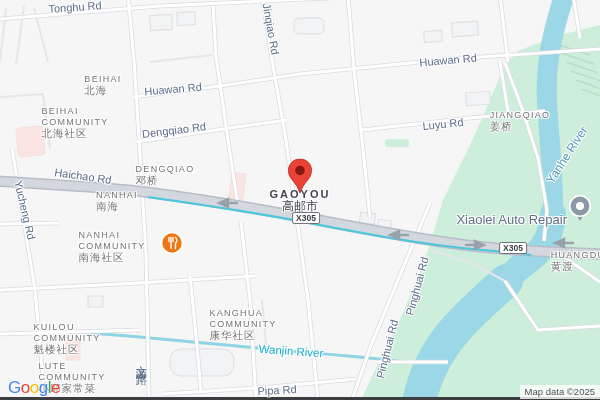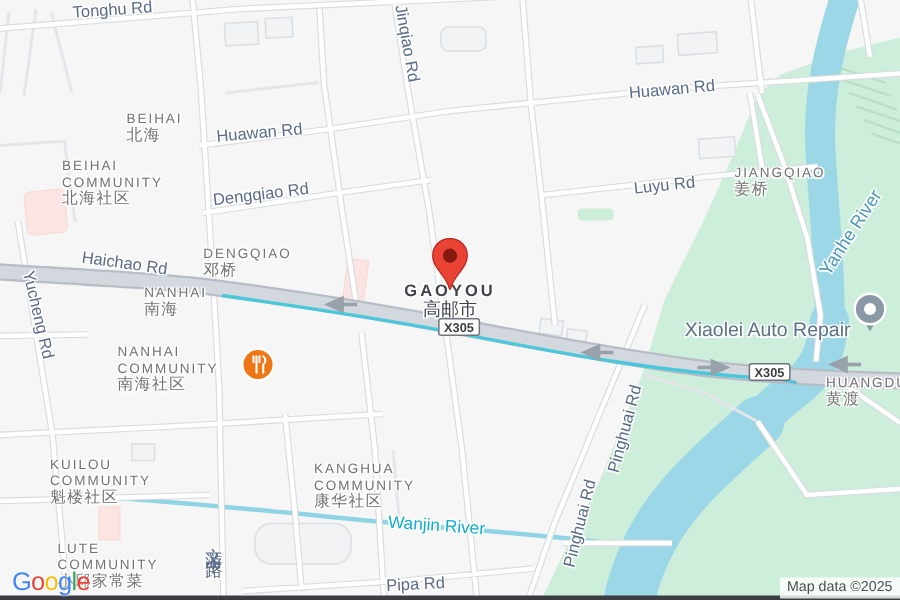--- a/index.html
+++ b/index.html
@@ -167,21 +167,21 @@
   </div>
   <div class="lbl al" style="left:112px;top:246px">
     <span class="en">NANHAI</span>
     <span class="en">COMMUNITY</span>
     <span class="zh">南海社区</span>
   </div>
   <div class="lbl al" style="left:520px;top:121px">
     <span class="en">JIANGQIAO</span>
     <span class="zh">姜桥</span>
   </div>
-  <div class="lbl al" style="left:67px;top:321px">
+  <div class="lbl al" style="left:67px;top:338px">
     <span class="en">KUILOU</span>
     <span class="en">COMMUNITY</span>
     <span class="zh">魁楼社区</span>
   </div>
   <div class="lbl al" style="left:243px;top:324px">
     <span class="en">KANGHUA</span>
     <span class="en">COMMUNITY</span>
     <span class="zh">康华社区</span>
   </div>
   <div class="lbl al" style="left:72px;top:377px">

